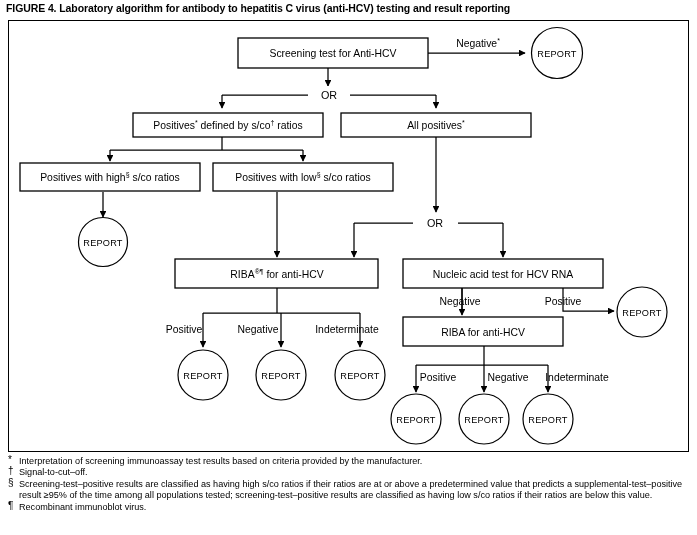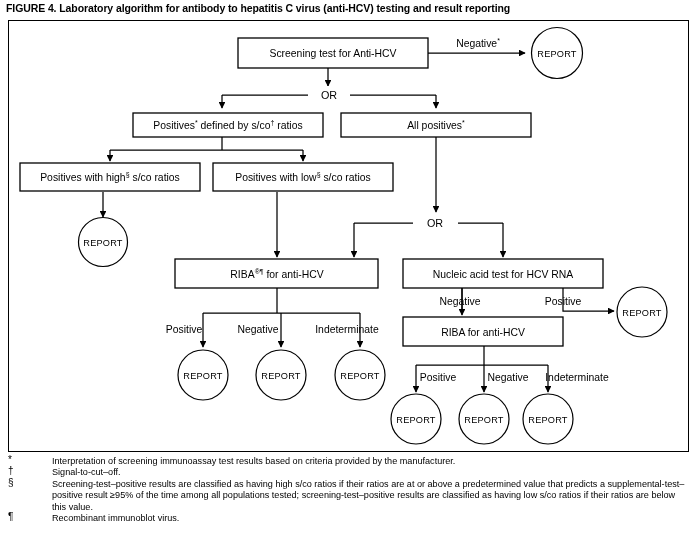--- a/index.html
+++ b/index.html
@@ -59,21 +59,21 @@
     position: absolute;
     left: 0;
     top: 0;
     font-size: 9px;
     line-height: 11.4px;
   }
   .fn-mark.sup {
     top: -2px;
     font-size: 10px;
   }
-  .fn-text { display: block; margin-left: 33px; }
+  .fn-text { display: block; }
   svg text {
     font-family: "Liberation Sans", sans-serif;
     fill: #000;
   }
   .boxlabel { font-size: 10.4px; }
   .edgelabel { font-size: 10.4px; }
   .orlabel { font-size: 10.8px; }
   .reportlabel { font-size: 9.2px; letter-spacing: 0.2px; }
   .sup { font-size: 7px; }
 </style>

